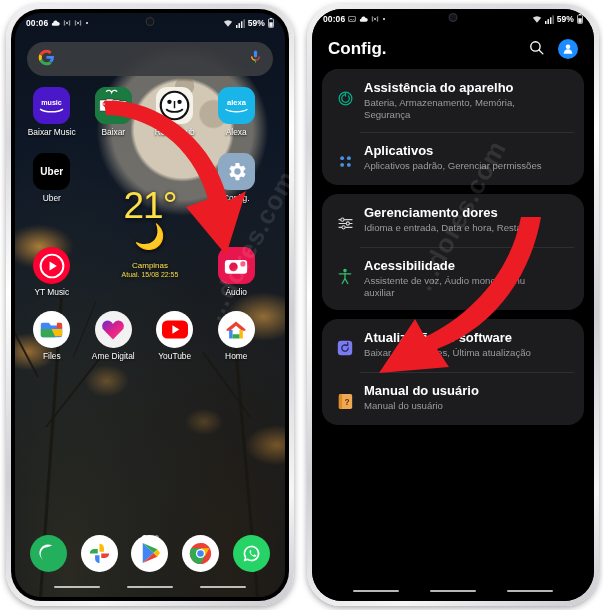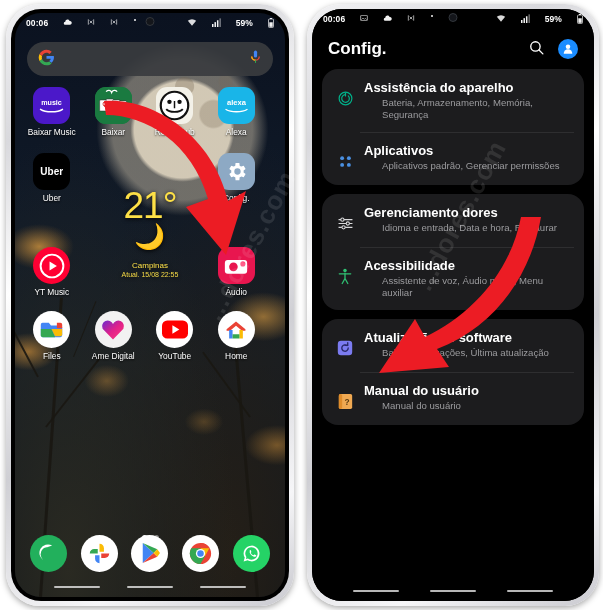--- a/index.html
+++ b/index.html
@@ -45,21 +45,21 @@
   }
 
   
   .statusbar{
     position:absolute;left:0;top:0;right:0;height:20px;
     display:flex;align-items:center;justify-content:space-between;
     padding:0 11px;box-sizing:border-box;
     font-size:8.5px;color:#fff;font-weight:bold;z-index:5;
     letter-spacing:.1px;
   }
-  .sb-left,.sb-right{display:flex;align-items:flex-start;gap:15px;}
+  .sb-left,.sb-right{display:flex;align-items:center;gap:3px;}
   .sb-ico{display:inline-block;opacity:.95;}
   .sb-ico svg{display:block;}
 
   
   .wallpaper{
     position:absolute;inset:0;
     background:
       radial-gradient(circle at 62% 20%, rgba(215,205,185,0.95) 0 48px, rgba(215,205,185,0.0) 52px),
       radial-gradient(circle at 62% 20%, rgba(190,180,160,0.55) 0 70px, rgba(0,0,0,0) 86px),
       radial-gradient(ellipse at 20% 95%, #2a2a22 0%, rgba(0,0,0,0) 55%),
@@ -145,21 +145,21 @@
 
   .set-list{position:absolute;left:0;right:0;top:60px;bottom:20px;padding:0 10px;box-sizing:border-box;}
   .set-card{background:#1c1c1e;border-radius:16px;margin-bottom:9px;overflow:hidden;}
   .set-item{display:flex;align-items:flex-start;padding:11px 12px 11px 10px;position:relative;}
   .set-item + .set-item::before{
     content:"";position:absolute;left:38px;right:10px;top:0;height:1px;background:#2e2e30;
   }
   .set-ic{width:26px;min-width:26px;height:26px;display:flex;align-items:center;justify-content:center;margin-top:5px;}
   .set-txt{padding-left:6px;}
   .set-t{color:#fff;font-size:13px;font-weight:bold;line-height:15px;}
-  .set-s{color:#9b9b9e;font-size:9.6px;line-height:12px;margin-top:2px;max-width:185px;margin-left:18px;}
+  .set-s{color:#9b9b9e;font-size:9.6px;line-height:12px;margin-top:2px;max-width:185px;}
 
   
   .arrow-svg{position:absolute;pointer-events:none;z-index:9;}
   #arrow-left{left:100px;top:95px;}
   #arrow-right{left:345px;top:215px;}
 
   
   .wm{
     position:absolute;z-index:8;color:rgba(255,255,255,.10);
     font-size:26px;font-weight:bold;letter-spacing:1px;

